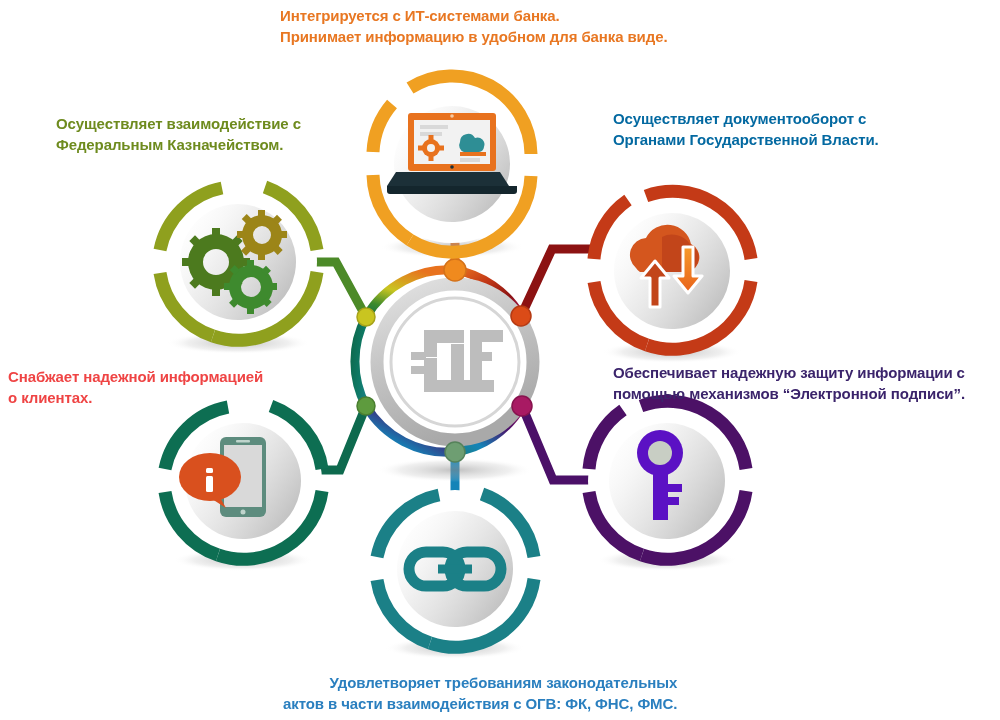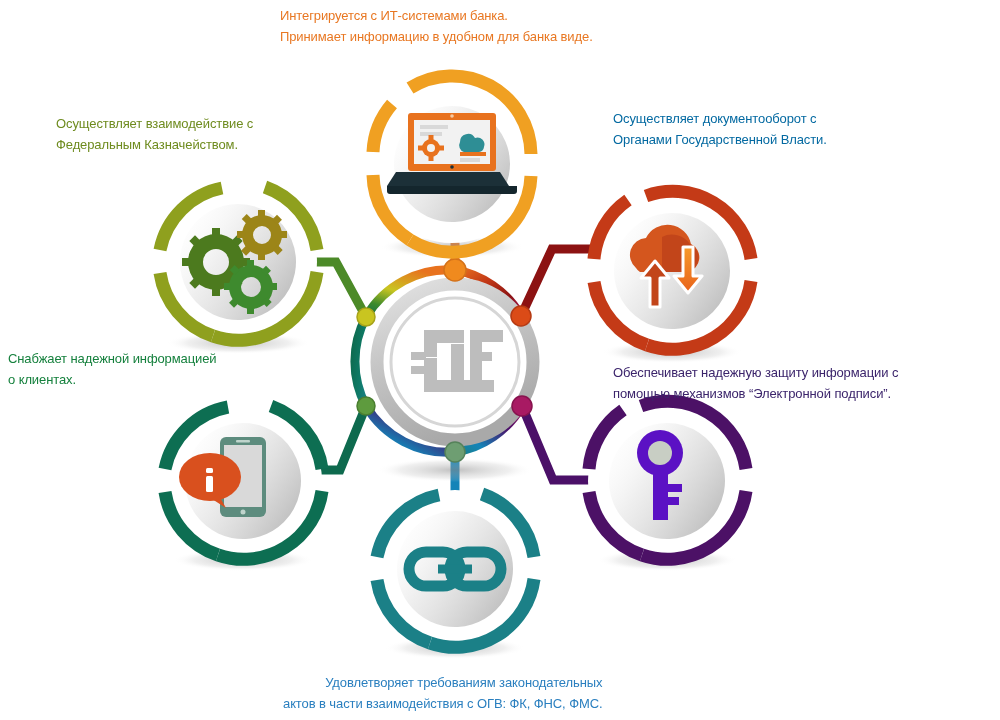--- a/index.html
+++ b/index.html
@@ -7,29 +7,30 @@
     width:1000px;height:720px;
     background:#ffffff;
     font-family:"Liberation Sans","DejaVu Sans",sans-serif;
     overflow:hidden;
     position:relative;
   }
   #stage{position:absolute;left:0;top:0;width:1000px;height:720px;}
 
   .label{
     position:absolute;
-    font-size:13px;
+    font-size:15px;
     line-height:21px;
     white-space:pre-line;
     letter-spacing:-0.1px;
+    font-weight:bold;
   }
   .lbl-top      {left:280px; top:5px;   color:#E87722;}
   .lbl-lefttop  {left:8px;   top:113px; color:#6E8B1E;margin-left:48px;}
   .lbl-righttop {left:613px; top:108px; color:#0369a1;}
-  .lbl-leftmid  {left:8px;   top:348px; color:#15803d;}
+  .lbl-leftmid  {left:8px;   top:366px; color:#ef4444;}
   .lbl-rightmid {left:613px; top:362px; color:#3B246B;}
   .lbl-bottom   {left:283px; top:672px; color:#2A7FBF;text-align:right;}
 
   svg#art{position:absolute;left:0;top:0;width:1000px;height:720px;}
 </style>
 </head>
 <body>
 
 <div id="stage">
 

